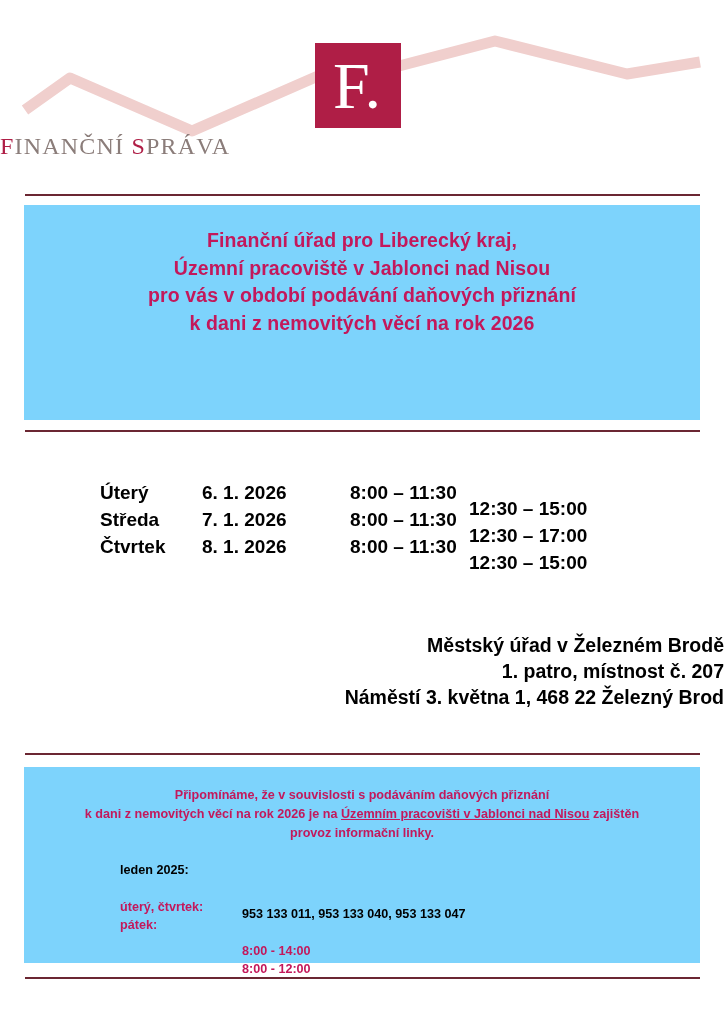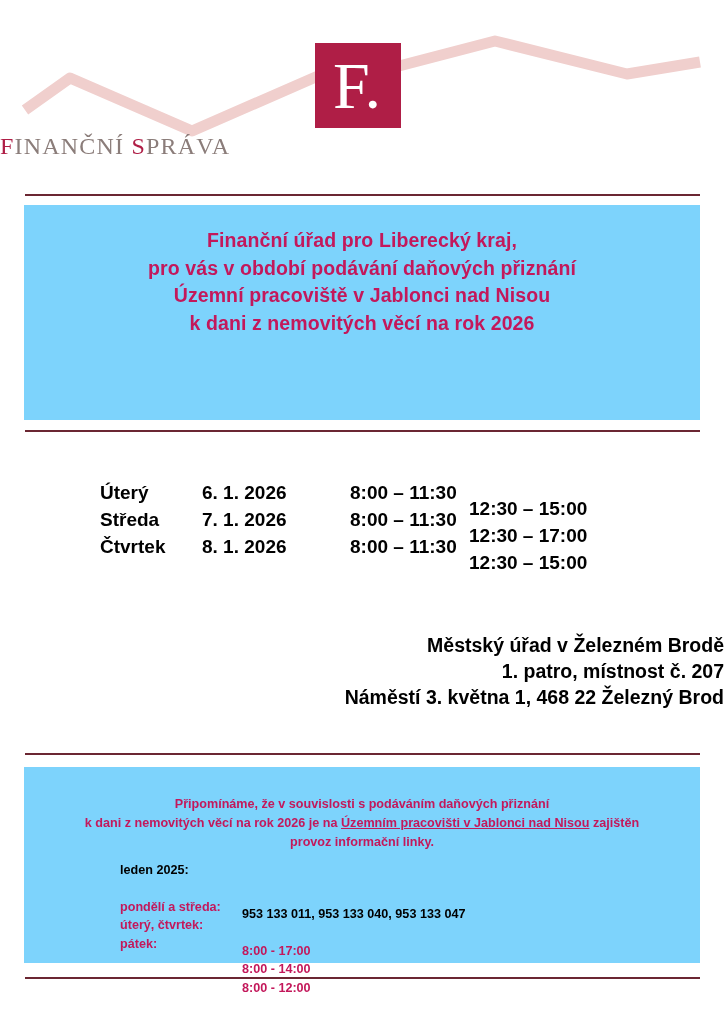--- a/index.html
+++ b/index.html
@@ -147,21 +147,21 @@
     line-height: 26px;
     white-space: nowrap;
   }
 
   
   .banner-footer {
     top: 767px;
     height: 196px;
   }
   .footer-note {
-    padding-top: 28px;
+    padding-top: 19px;
     text-align: center;
     color: #C3185B;
     font-size: 12.6px;
     font-weight: bold;
     line-height: 19px;
     white-space: nowrap;
   }
   .footer-note .u { text-decoration: underline; }
 
   .footer-phones {
@@ -201,22 +201,22 @@
       <div class="logo-letter">F.</div>
     </div>
 
     <div class="logo-wordmark"><span class="accent">F</span><span>INANČNÍ </span><span class="accent">S</span><span>PRÁVA</span></div>
   </div>
 
   <div class="rule" style="top:194px;"></div>
 
   <div class="banner banner-main">
     <div class="banner-main-line">Finanční úřad pro Liberecký kraj,</div>
+    <div class="banner-main-line">Územní pracoviště v Jablonci nad Nisou</div>
     <div class="banner-main-line">pro vás v období podávání daňových přiznání</div>
-    <div class="banner-main-line">Územní pracoviště v Jablonci nad Nisou</div>
     <div class="banner-main-line">k dani z nemovitých věcí na rok 2026</div>
   </div>
 
   <div class="rule" style="top:430px;"></div>
 
   <div class="schedule">
     <div class="sched-row">
       <span class="sched-day">Úterý</span>
       <span class="sched-date">6. 1. 2026</span>
       <span class="sched-am">8:00 – 11:30</span>
@@ -250,24 +250,20 @@
       <div><span>k dani z nemovitých věcí na rok 2026 je na </span><span class="u">Územním pracovišti v Jablonci nad Nisou</span><span> zajištěn</span></div>
       <div>provoz informační linky.</div>
     </div>
 
     <div class="footer-phones">
       <div class="fp-row month">
         <span class="fp-label">leden 2025:</span>
         <span class="fp-value">953 133 011, 953 133 040, 953 133 047</span>
       </div>
       <div class="fp-spacer"></div>
-      <div class="fp-row hours">
-        <span class="fp-label">pondělí a středa:</span>
-        <span class="fp-value">8:00 - 17:00</span>
-      </div>
       <div class="fp-row hours">
         <span class="fp-label">úterý, čtvrtek:</span>
         <span class="fp-value">8:00 - 14:00</span>
       </div>
       <div class="fp-row hours">
         <span class="fp-label">pátek:</span>
         <span class="fp-value">8:00 - 12:00</span>
       </div>
     </div>
   </div>

